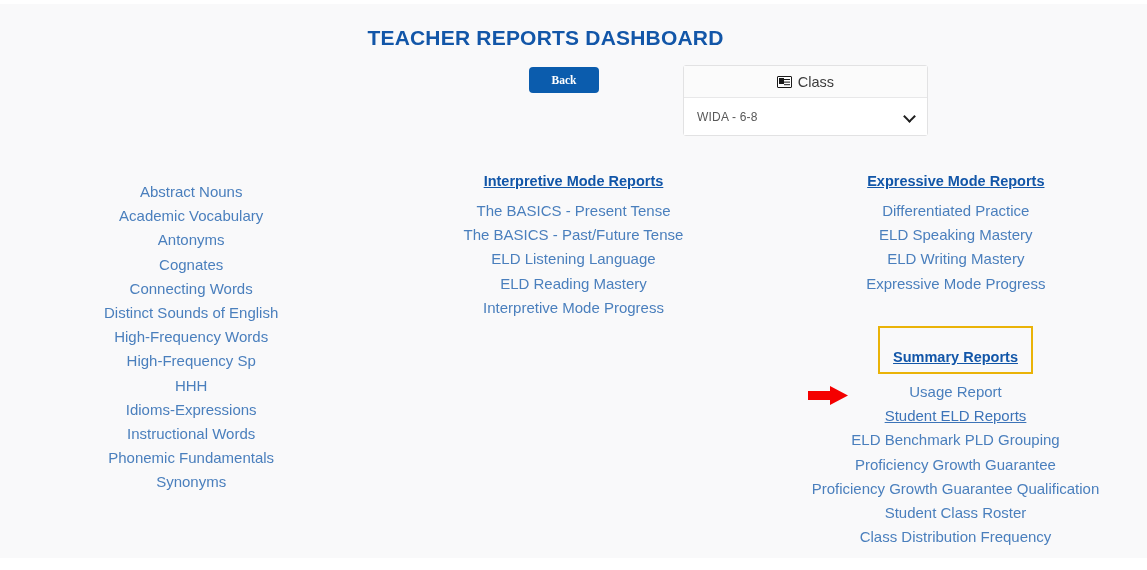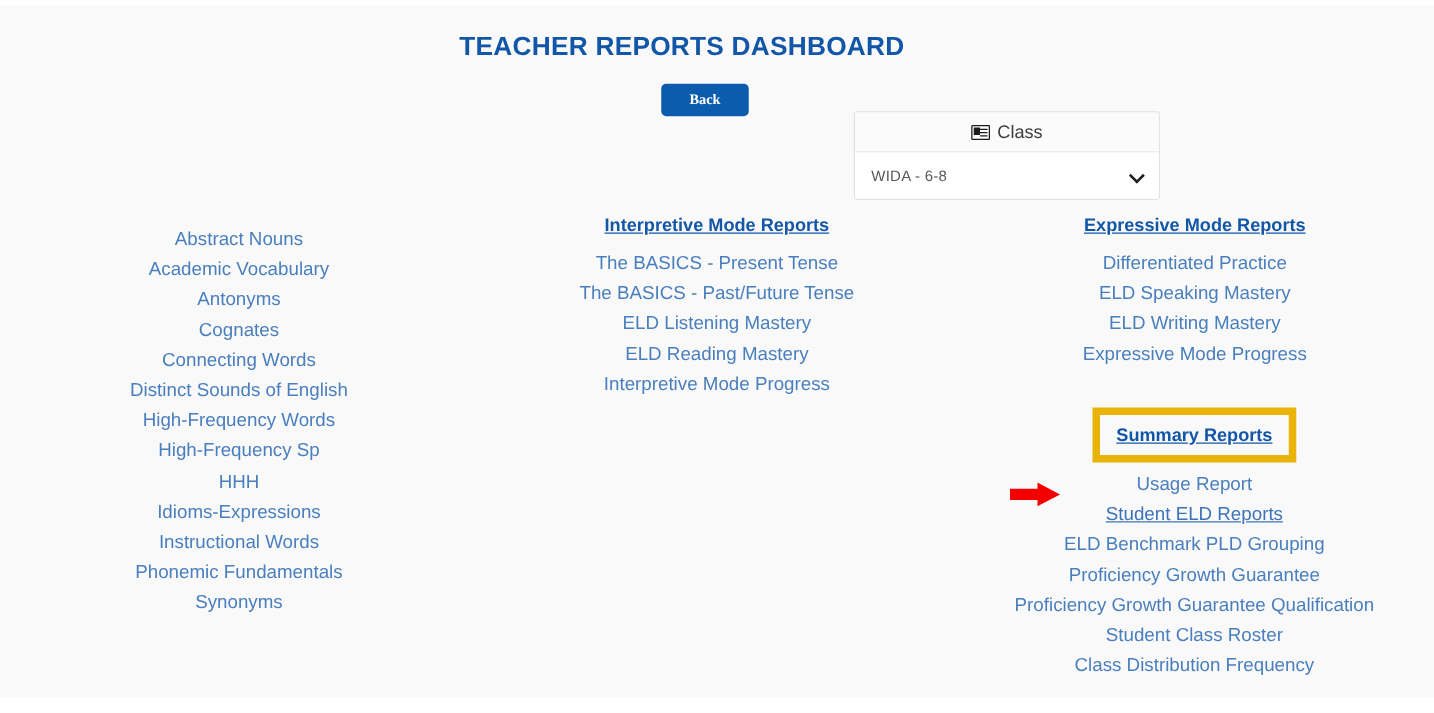--- a/index.html
+++ b/index.html
@@ -60,21 +60,20 @@
   
   .class-card {
     position: absolute;
     left: 683px;
     top: 61px;
     width: 245px;
     background: #fbfbfb;
     border: 1px solid #e2e2e3;
     border-radius: 3px;
     box-sizing: border-box;
-    margin-top: 24px;
   }
   .class-card-header {
     height: 31px;
     display: flex;
     align-items: center;
     justify-content: center;
     gap: 6px;
     border-bottom: 1px solid #e8e8e9;
     background: #fbfbfb;
   }
@@ -189,22 +188,22 @@
   .summary-block {
     position: absolute;
     left: 764px;
     top: 322px;
     width: 383px;
     text-align: center;
   }
   .summary-heading-wrap {
     display: inline-block;
     position: relative;
-    padding: 8px 13px 5px 13px;
-    border: 6px solid #eab308;
+    padding: 20px 13px 5px 13px;
+    border: 2px solid #eab308;
     box-sizing: border-box;
   }
   .summary-list {
     margin-top: 6px;
   }
 
   .pointer-arrow {
     position: absolute;
     left: 44px;
     top: 60px;
@@ -250,21 +249,21 @@
         <a class="report-link">Phonemic Fundamentals</a>
         <a class="report-link">Synonyms</a>
       </div>
     </div>
 
     <div class="column">
       <div class="section-heading">Interpretive Mode Reports</div>
       <div class="report-list">
         <a class="report-link">The BASICS - Present Tense</a>
         <a class="report-link">The BASICS - Past/Future Tense</a>
-        <a class="report-link">ELD Listening Mastery</a>
+        <a class="report-link">ELD Listening Language</a>
         <a class="report-link">ELD Reading Mastery</a>
         <a class="report-link">Interpretive Mode Progress</a>
       </div>
     </div>
 
     <div class="column">
       <div class="section-heading">Expressive Mode Reports</div>
       <div class="report-list">
         <a class="report-link">Differentiated Practice</a>
         <a class="report-link">ELD Speaking Mastery</a>

